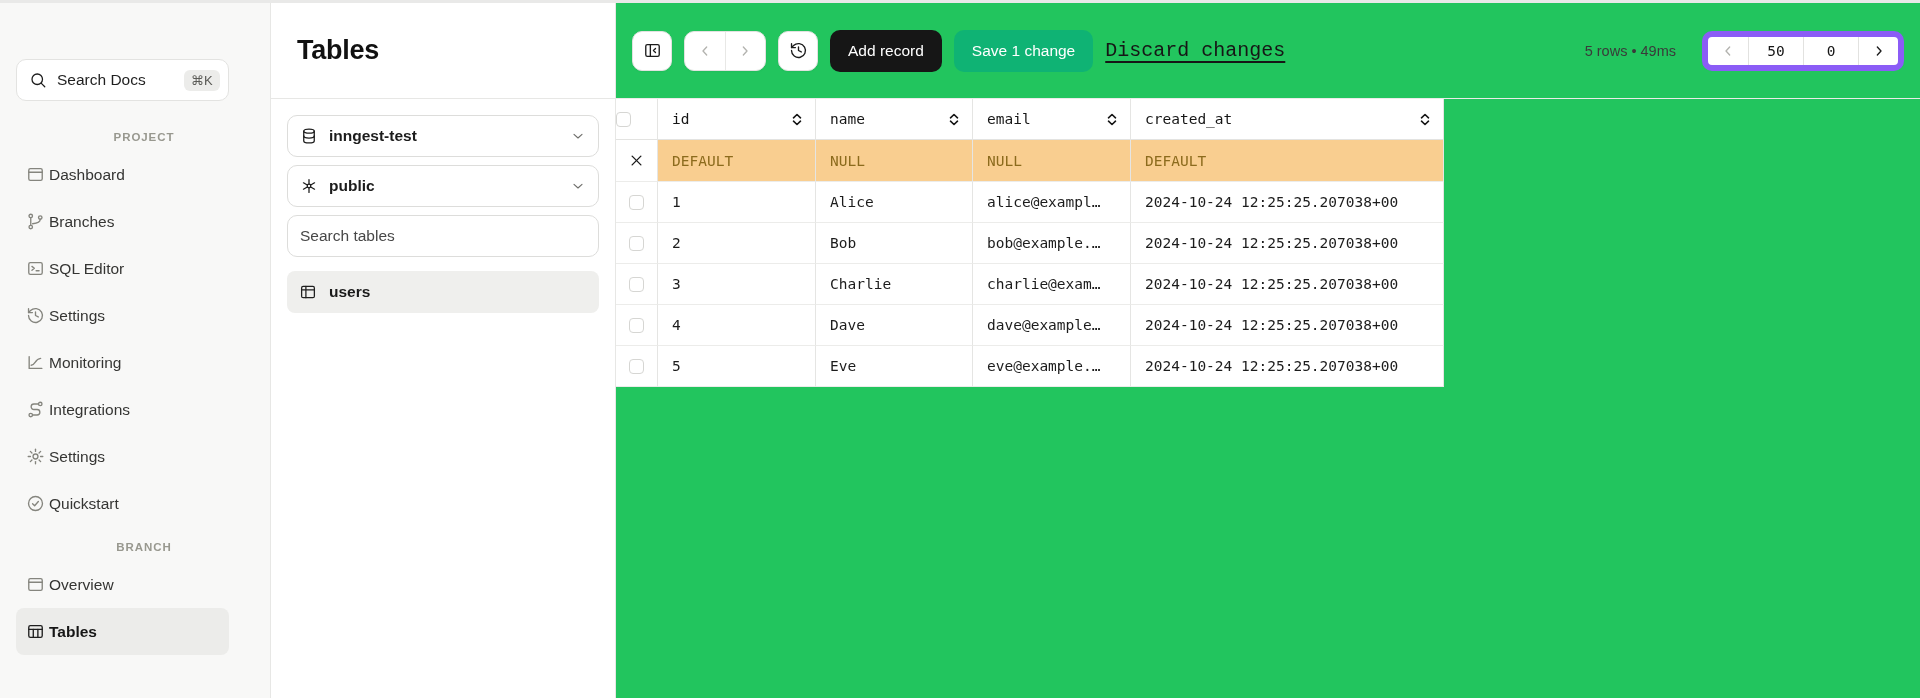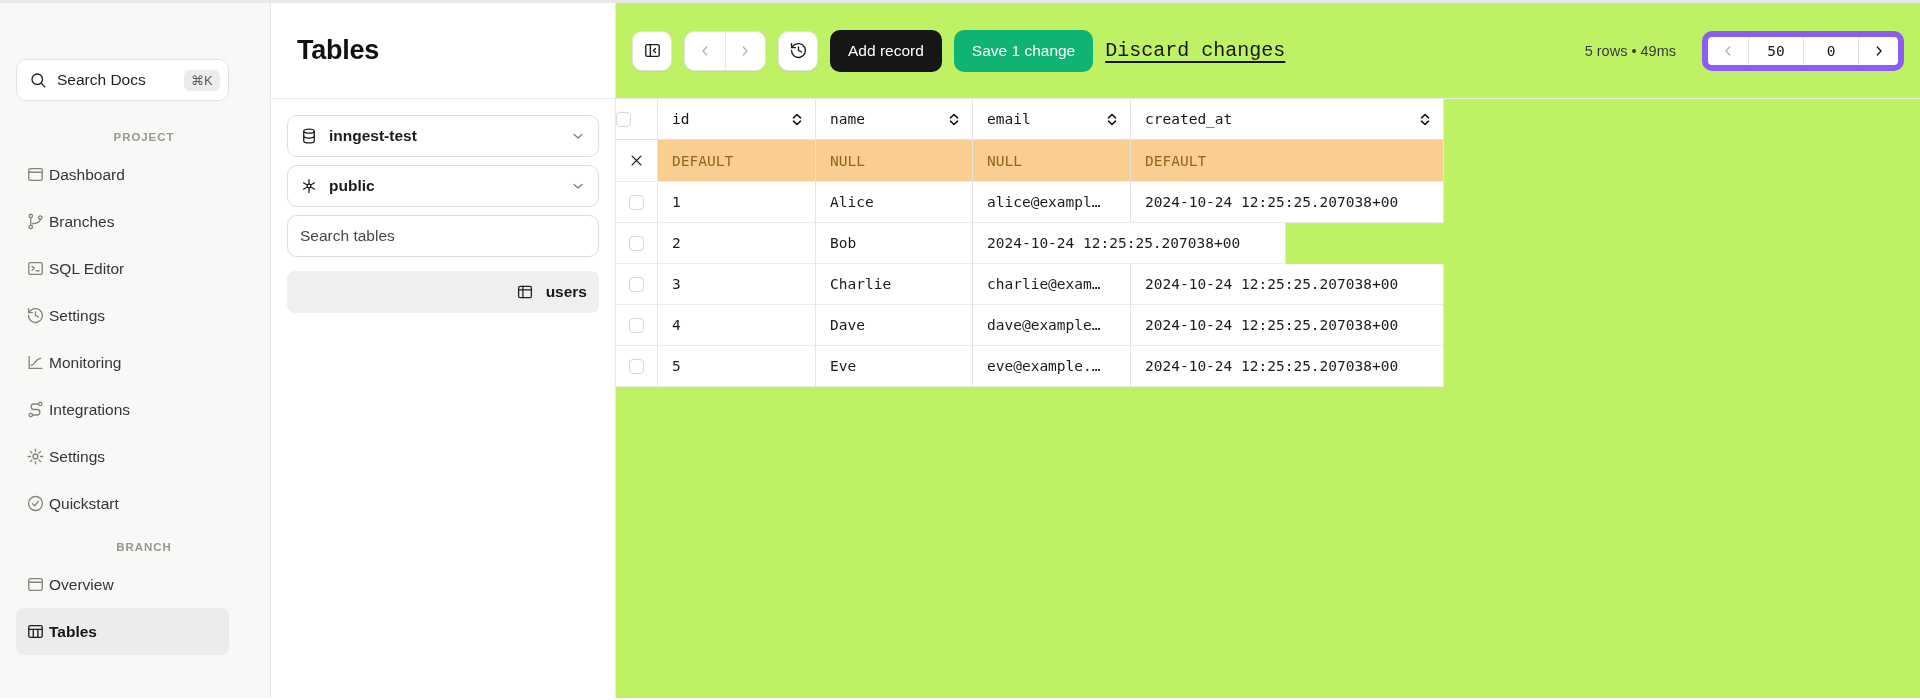--- a/index.html
+++ b/index.html
@@ -66,26 +66,26 @@
   .search-tables {
     width: 100%; height: 42px; border: 1px solid #dddddb; border-radius: 10px;
     padding: 0 12px; font-size: 15.5px; color: #1c1c1c; background: #fff; outline: none;
     font-family: "Liberation Sans", "DejaVu Sans", sans-serif;
   }
   .search-tables::placeholder { color: #474747; opacity: 1; }
   .table-list { margin-top: 14px; }
   .table-list-item {
     height: 42px; background: #efefed; border-radius: 8px;
     display: flex; align-items: center; gap: 12px; padding: 0 12px;
-    font-size: 15.5px; font-weight: 600; color: #1a1a1a; cursor: pointer; justify-content: flex-end;
+    font-size: 15.5px; font-weight: 600; color: #1a1a1a; cursor: pointer;
   }
   .table-list-item .icn { color: #1f1f1f; display: flex; }
 
   
-  .main { flex: 1; background: #bef264; display: flex; flex-direction: column; }
+  .main { flex: 1; background: #22c55e; display: flex; flex-direction: column; }
   .toolbar {
     height: 96px; flex: 0 0 96px; border-bottom: 1px solid #ebebe9;
     display: flex; align-items: center; padding: 0 16px; gap: 12px;
   }
   .icon-btn {
     width: 40px; height: 40px; background: #fff; border: 1px solid #e2e2e0;
     border-radius: 10px; display: flex; align-items: center; justify-content: center;
     color: #1c1c1c; cursor: pointer; box-shadow: 0 1px 2px rgba(0,0,0,.04);
   }
   .nav-pair {
@@ -460,20 +460,21 @@
           <div class="g-cell c2">Alice</div>
           <div class="g-cell c3">alice@exampl…</div>
           <div class="g-cell c4">2024-10-24 12:25:25.207038+00</div>
         </div>
         <div class="g-row">
           <div class="g-cell c0">
             <span class="checkbox"></span>
           </div>
           <div class="g-cell c1">2</div>
           <div class="g-cell c2">Bob</div>
+          <div class="g-cell c3">bob@example.…</div>
           <div class="g-cell c4">2024-10-24 12:25:25.207038+00</div>
         </div>
         <div class="g-row">
           <div class="g-cell c0">
             <span class="checkbox"></span>
           </div>
           <div class="g-cell c1">3</div>
           <div class="g-cell c2">Charlie</div>
           <div class="g-cell c3">charlie@exam…</div>
           <div class="g-cell c4">2024-10-24 12:25:25.207038+00</div>

